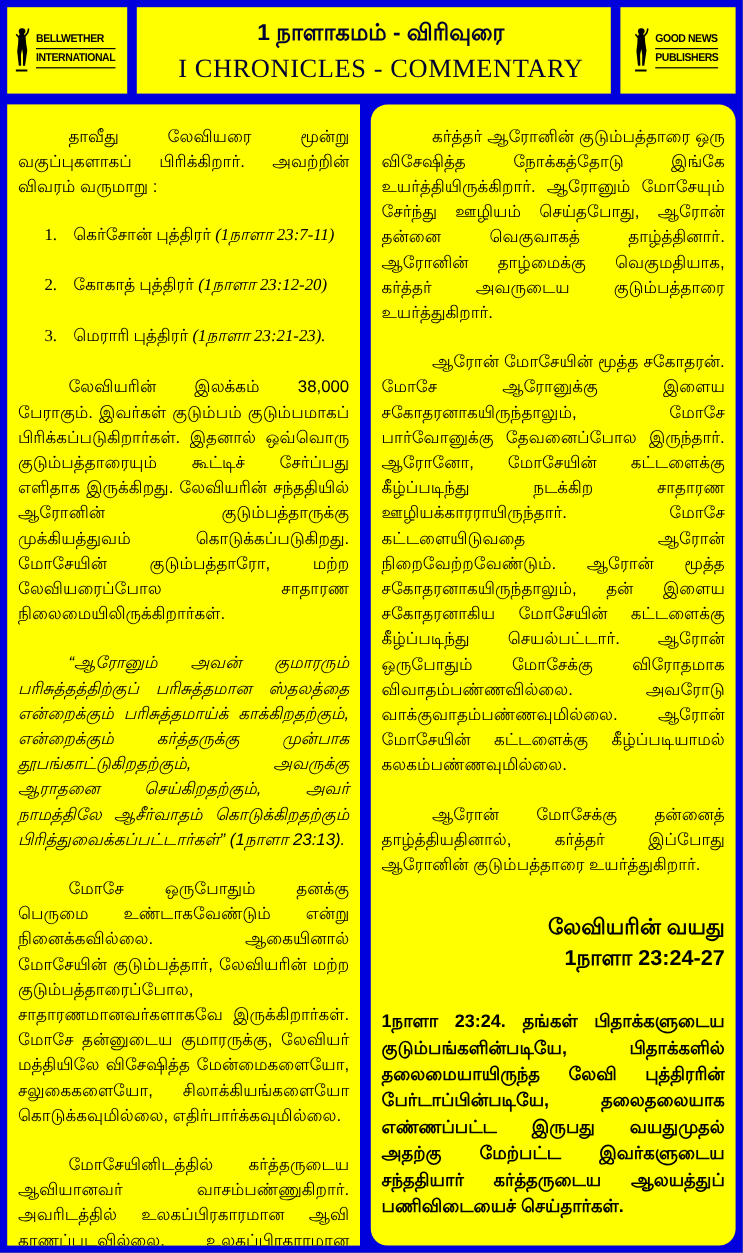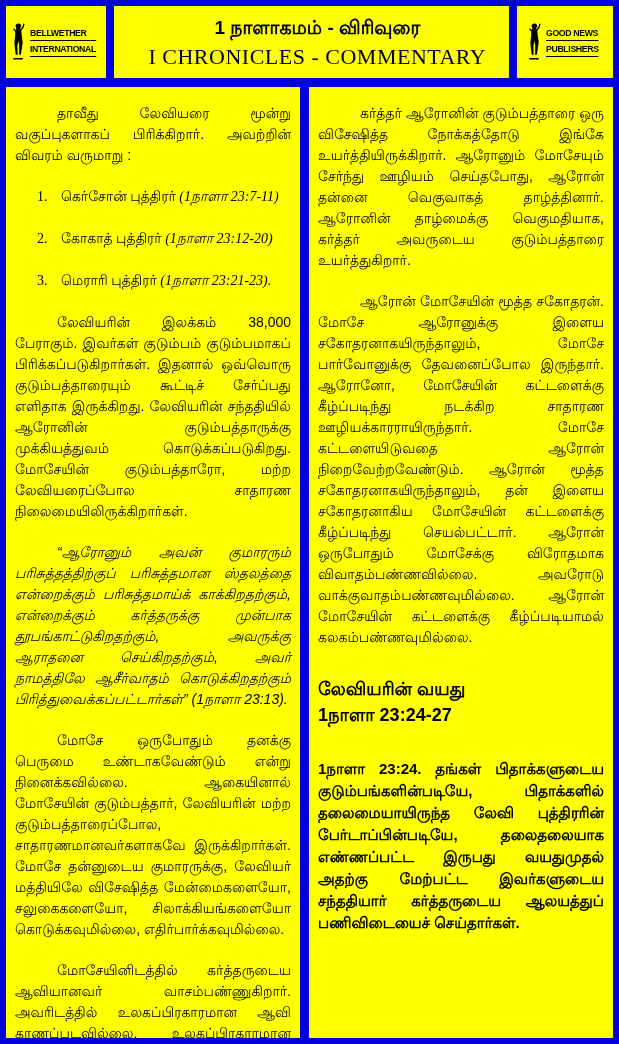--- a/index.html
+++ b/index.html
@@ -60,30 +60,30 @@
   
   .body{display:flex;column-gap:9px;flex:1;min-height:0;}
   .col{
     background:var(--page_bg);
     padding:16px 9px 10px 9px;
     font-size:14px;line-height:21px;
     text-align:justify;
     overflow:hidden;
   }
   .col-left{flex:0 0 294px;}
-  .col-right{flex:1;}
+  .col-right{flex:1;border-radius:14px;}
   p.para{text-indent:42px;margin-bottom:20px;}
   p.quote{font-style:italic;}
   .list{margin:2px 0 20px 14px;}
   .list-item{margin-bottom:21px;padding-left:8px;font-family:Liberation Serif, serif;}
   .list-item .num{margin-right:10px;}
   .list-item .ref{font-style:italic;}
   .section-heading{
     font-weight:bold;font-size:18px;line-height:26px;
-    text-align:left;margin:28px 0 30px 0;
+    text-align:right;margin:28px 0 30px 0;
   }
   p.verse{
     font-weight:bold;font-size:15px;line-height:22px;
     margin-bottom:4px;text-indent:0;
   }
 </style>
 </head>
 <body>
 
 <div class="page">
@@ -146,20 +146,21 @@
 
       <p class="para">லேவியரின் இலக்கம் 38,000 பேராகும். இவர்கள் குடும்பம் குடும்பமாகப் பிரிக்கப்படுகிறார்கள். இதனால் ஒவ்வொரு குடும்பத்தாரையும் கூட்டிச் சேர்ப்பது எளிதாக இருக்கிறது. லேவியரின் சந்ததியில் ஆரோனின் குடும்பத்தாருக்கு முக்கியத்துவம் கொடுக்கப்படுகிறது. மோசேயின் குடும்பத்தாரோ, மற்ற லேவியரைப்போல சாதாரண நிலைமையிலிருக்கிறார்கள்.</p>
       <p class="para quote">“ஆரோனும் அவன் குமாரரும் பரிசுத்தத்திற்குப் பரிசுத்தமான ஸ்தலத்தை என்றைக்கும் பரிசுத்தமாய்க் காக்கிறதற்கும், என்றைக்கும் கர்த்தருக்கு முன்பாக தூபங்காட்டுகிறதற்கும், அவருக்கு ஆராதனை செய்கிறதற்கும், அவர் நாமத்திலே ஆசீர்வாதம் கொடுக்கிறதற்கும் பிரித்துவைக்கப்பட்டார்கள்” (1நாளா 23:13).</p>
       <p class="para">மோசே ஒருபோதும் தனக்கு பெருமை உண்டாகவேண்டும் என்று நினைக்கவில்லை. ஆகையினால் மோசேயின் குடும்பத்தார், லேவியரின் மற்ற குடும்பத்தாரைப்போல, சாதாரணமானவர்களாகவே இருக்கிறார்கள். மோசே தன்னுடைய குமாரருக்கு, லேவியர் மத்தியிலே விசேஷித்த மேன்மைகளையோ, சலுகைகளையோ, சிலாக்கியங்களையோ கொடுக்கவுமில்லை, எதிர்பார்க்கவுமில்லை.</p>
       <p class="para">மோசேயினிடத்தில் கர்த்தருடைய ஆவியானவர் வாசம்பண்ணுகிறார். அவரிடத்தில் உலகப்பிரகாரமான ஆவி காணப்படவில்லை. உலகப்பிரகாரமான மனுஷர்கள் பதவிக்கும், அதிகாரத்திற்கும் ஆசைப்படுவார்கள். கிறிஸ்துவின் ஆவியை உடையவர்களோ ஊழியங்கொள்ளாமல், ஊழியம் செய்வார்கள்.</p>
     </div>
 
     <div class="col col-right">
       <p class="para">கர்த்தர் ஆரோனின் குடும்பத்தாரை ஒரு விசேஷித்த நோக்கத்தோடு இங்கே உயர்த்தியிருக்கிறார். ஆரோனும் மோசேயும் சேர்ந்து ஊழியம் செய்தபோது, ஆரோன் தன்னை வெகுவாகத் தாழ்த்தினார். ஆரோனின் தாழ்மைக்கு வெகுமதியாக, கர்த்தர் அவருடைய குடும்பத்தாரை உயர்த்துகிறார்.</p>
       <p class="para">ஆரோன் மோசேயின் மூத்த சகோதரன். மோசே ஆரோனுக்கு இளைய சகோதரனாகயிருந்தாலும், மோசே பார்வோனுக்கு தேவனைப்போல இருந்தார். ஆரோனோ, மோசேயின் கட்டளைக்கு கீழ்ப்படிந்து நடக்கிற சாதாரண ஊழியக்காரராயிருந்தார். மோசே கட்டளையிடுவதை ஆரோன் நிறைவேற்றவேண்டும். ஆரோன் மூத்த சகோதரனாகயிருந்தாலும், தன் இளைய சகோதரனாகிய மோசேயின் கட்டளைக்கு கீழ்ப்படிந்து செயல்பட்டார். ஆரோன் ஒருபோதும் மோசேக்கு விரோதமாக விவாதம்பண்ணவில்லை. அவரோடு வாக்குவாதம்பண்ணவுமில்லை. ஆரோன் மோசேயின் கட்டளைக்கு கீழ்ப்படியாமல் கலகம்பண்ணவுமில்லை.</p>
+      <p class="para">ஆரோன் மோசேக்கு தன்னைத் தாழ்த்தியதினால், கர்த்தர் இப்போது ஆரோனின் குடும்பத்தாரை உயர்த்துகிறார்.</p>
 
       <div class="section-heading">
         <div>லேவியரின் வயது</div>
         <div>1நாளா 23:24-27</div>
       </div>
 
       <p class="verse">1நாளா 23:24. தங்கள் பிதாக்களுடைய குடும்பங்களின்படியே, பிதாக்களில் தலைமையாயிருந்த லேவி புத்திரரின் பேர்டாப்பின்படியே, தலைதலையாக எண்ணப்பட்ட இருபது வயதுமுதல் அதற்கு மேற்பட்ட இவர்களுடைய சந்ததியார் கர்த்தருடைய ஆலயத்துப் பணிவிடையைச் செய்தார்கள்.</p>
 
     </div>
 

